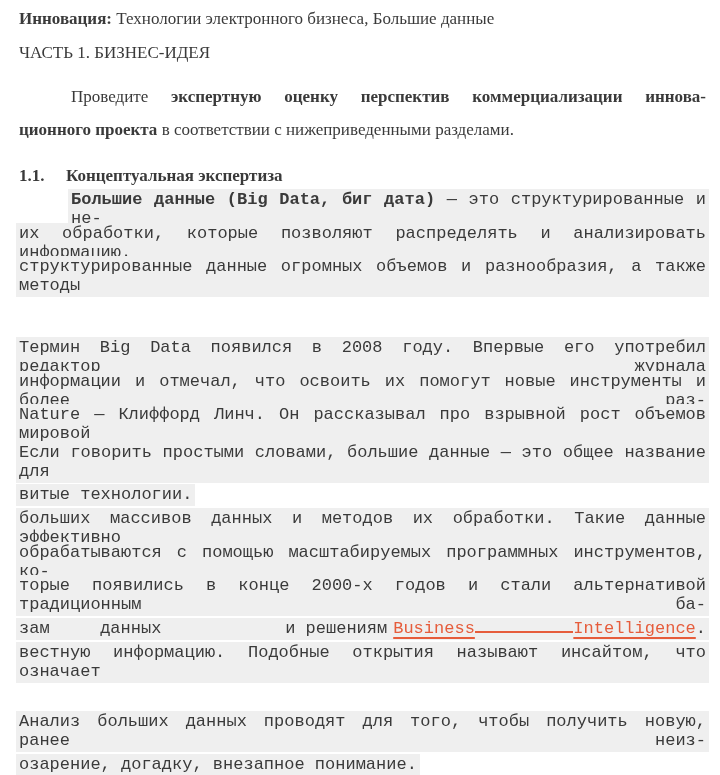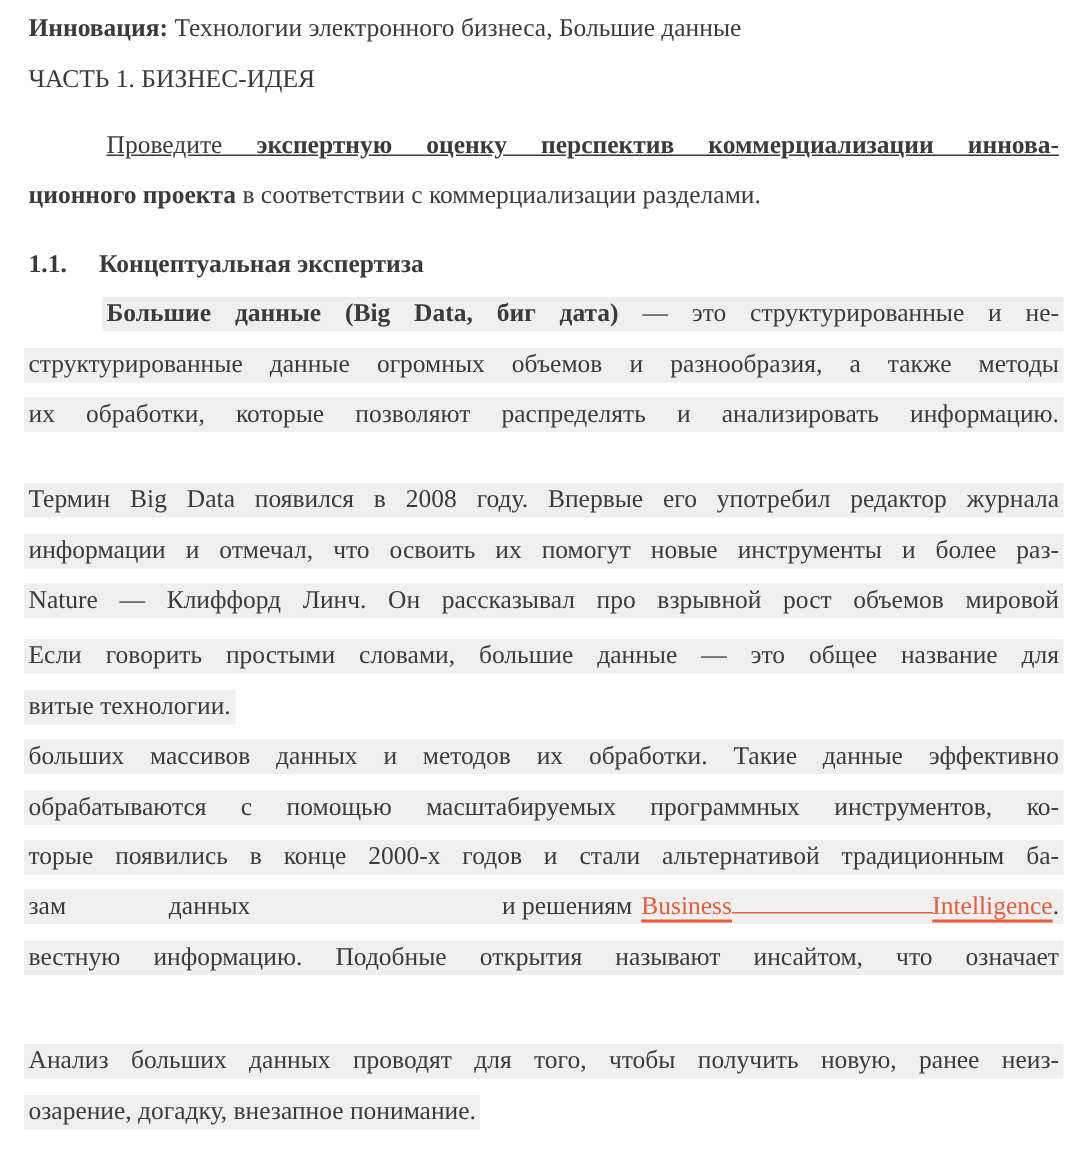--- a/index.html
+++ b/index.html
@@ -26,26 +26,26 @@
     padding:1px 3px 2px 3px;
     white-space:nowrap;
   }
   
   .just{
     flex:1;
     white-space:normal;
     text-align:justify;
     text-align-last:justify;
   }
-  .hl{ background:var(--hl); }
+  .hl{ background:var(--hl);font-family:Liberation Mono, monospace; }
   .b{ font-weight:bold; }
   .indent{ margin-left:52px; }
-  .mt-task{ margin-top:11px;text-decoration:underline; }
+  .mt-task{ margin-top:11px; }
   .mt-head{ margin-top:12px; }
-  .mt-p2{ margin-top:24px; }
+  .mt-p2{ margin-top:48px; }
   .mt-p3{ margin-top:4px; }
   .mt-p4{ margin-top:36px; }
   .heading-number{ display:inline-block; min-width:47px; }
   
   .flexline{
     flex:1;
     display:flex;
     align-items:baseline;
     white-space:nowrap;
     justify-content:space-between;
@@ -84,35 +84,35 @@
   </div>
 
   <div class="row">
     <span class="txt">ЧАСТЬ 1. БИЗНЕС-ИДЕЯ</span>
   </div>
 
   <div class="row mt-task">
     <span class="txt just indent"><span>Проведите </span><span class="b">экспертную оценку перспектив коммерциализации иннова-</span></span>
   </div>
   <div class="row">
-    <span class="txt"><span class="b">ционного проекта</span><span> в соответствии с коммерциализации разделами.</span></span>
+    <span class="txt"><span class="b">ционного проекта</span><span> в соответствии с нижеприведенными разделами.</span></span>
   </div>
 
   <div class="row mt-head b">
     <span class="txt"><span class="heading-number">1.1.</span><span>Концептуальная экспертиза</span></span>
   </div>
 
   <div class="row">
     <span class="txt just hl indent"><span class="b">Большие данные (Big Data, биг дата)</span><span> — это структурированные и не-</span></span>
   </div>
   <div class="row">
-    <span class="txt just hl">структурированные данные огромных объемов и разнообразия, а также методы</span>
+    <span class="txt just hl">их обработки, которые позволяют распределять и анализировать информацию.</span>
   </div>
   <div class="row">
-    <span class="txt just hl">их обработки, которые позволяют распределять и анализировать информацию.</span>
+    <span class="txt just hl">структурированные данные огромных объемов и разнообразия, а также методы</span>
   </div>
 
   <div class="row mt-p2">
     <span class="txt just hl">Термин Big Data появился в 2008 году. Впервые его употребил редактор журнала</span>
   </div>
   <div class="row">
     <span class="txt just hl">информации и отмечал, что освоить их помогут новые инструменты и более раз-</span>
   </div>
   <div class="row">
     <span class="txt just hl">Nature — Клиффорд Линч. Он рассказывал про взрывной рост объемов мировой</span>

